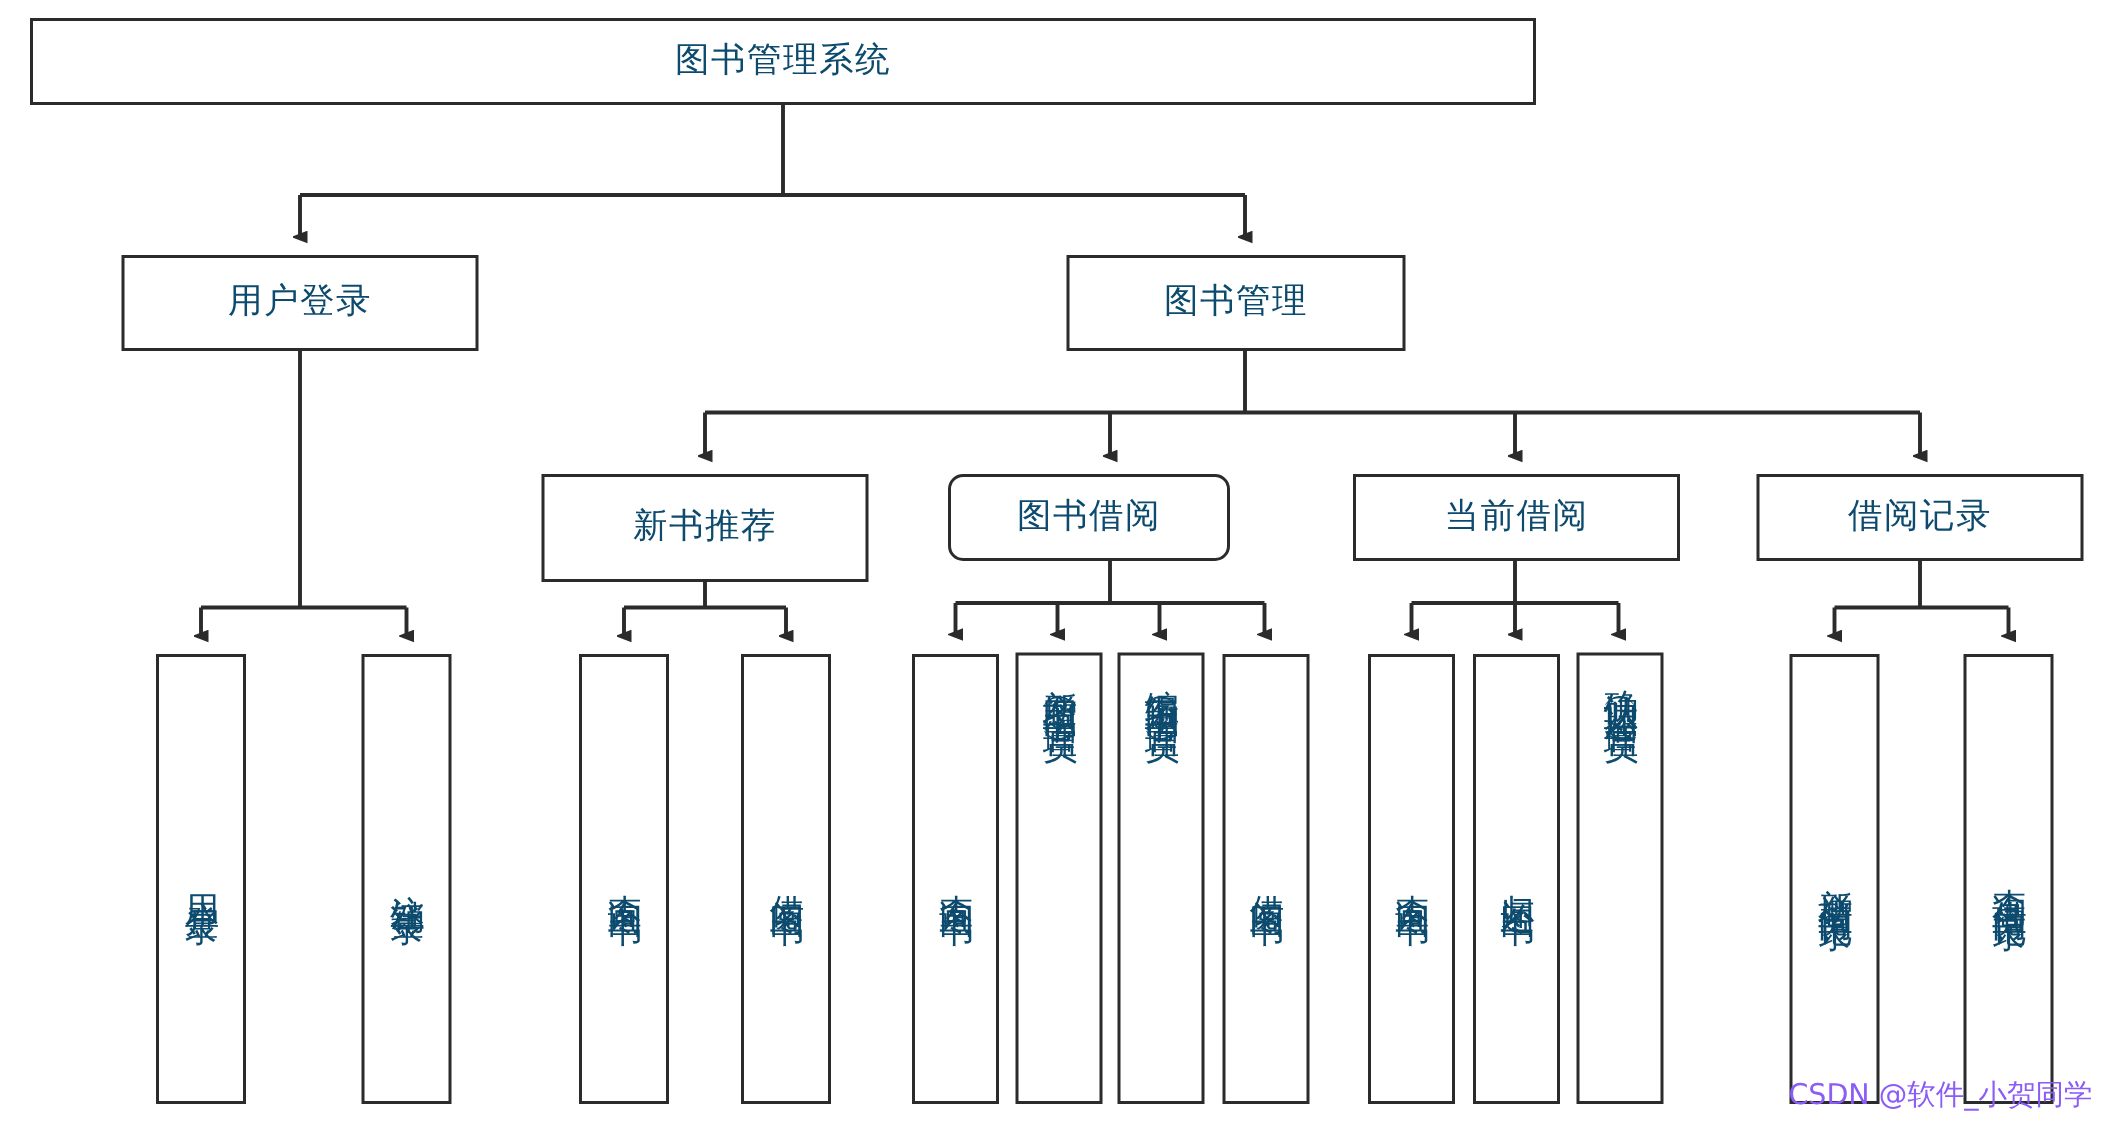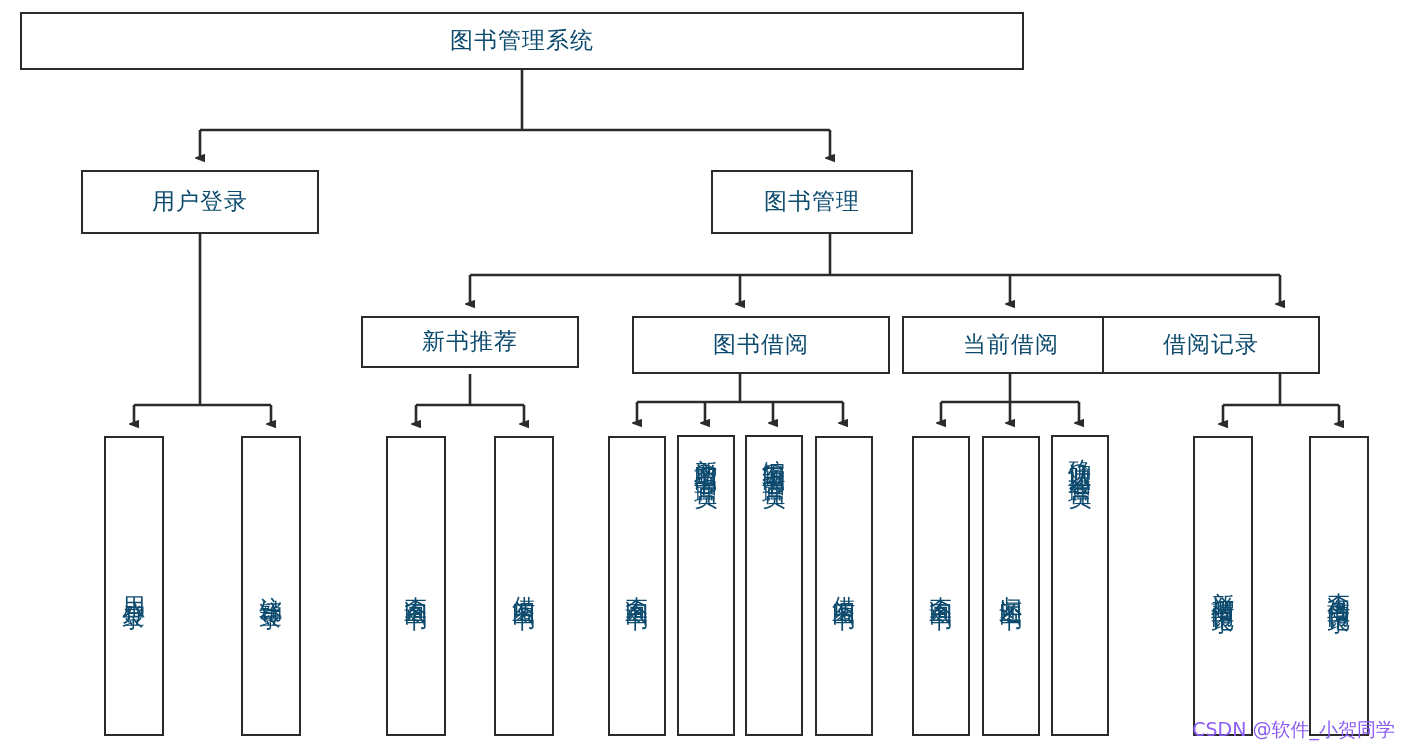--- a/index.html
+++ b/index.html
@@ -124,34 +124,34 @@
     </g>
   </svg>
 
   <div class="node horiz" style="left:20px; top:12px; width:1004px; height:58px;">
     <span>图书管理系统</span>
   </div>
 
   <div class="node horiz" style="left:81px; top:170px; width:238px; height:64px;">
     <span>用户登录</span>
   </div>
-  <div class="node horiz" style="left:711px; top:170px; width:202px; height:64px;justify-content:center;">
+  <div class="node horiz" style="left:711px; top:170px; width:226px; height:64px;justify-content:center;">
     <span>图书管理</span>
   </div>
 
-  <div class="node horiz" style="left:361px; top:316px; width:218px; height:52px;">
+  <div class="node horiz" style="left:361px; top:316px; width:218px; height:72px;">
     <span>新书推荐</span>
   </div>
-  <div class="node horiz" style="left:632px; top:316px; width:258px; height:58px;">
+  <div class="node horiz" style="left:632px; top:316px; width:188px; height:58px;border-radius:10px;">
     <span>图书借阅</span>
   </div>
   <div class="node horiz" style="left:902px; top:316px; width:218px; height:58px;">
     <span>当前借阅</span>
   </div>
-  <div class="node horiz" style="left:1102px; top:316px; width:218px; height:58px;text-align:right;">
+  <div class="node horiz" style="left:1171px; top:316px; width:218px; height:58px;text-align:right;">
     <span>借阅记录</span>
   </div>
 
   <div class="node vert center" style="left:104px; top:436px; width:60px; height:300px;">
     <span>用户登录</span>
   </div>
   <div class="node vert center" style="left:241px; top:436px; width:60px; height:300px;">
     <span>注销登录</span>
   </div>
 

